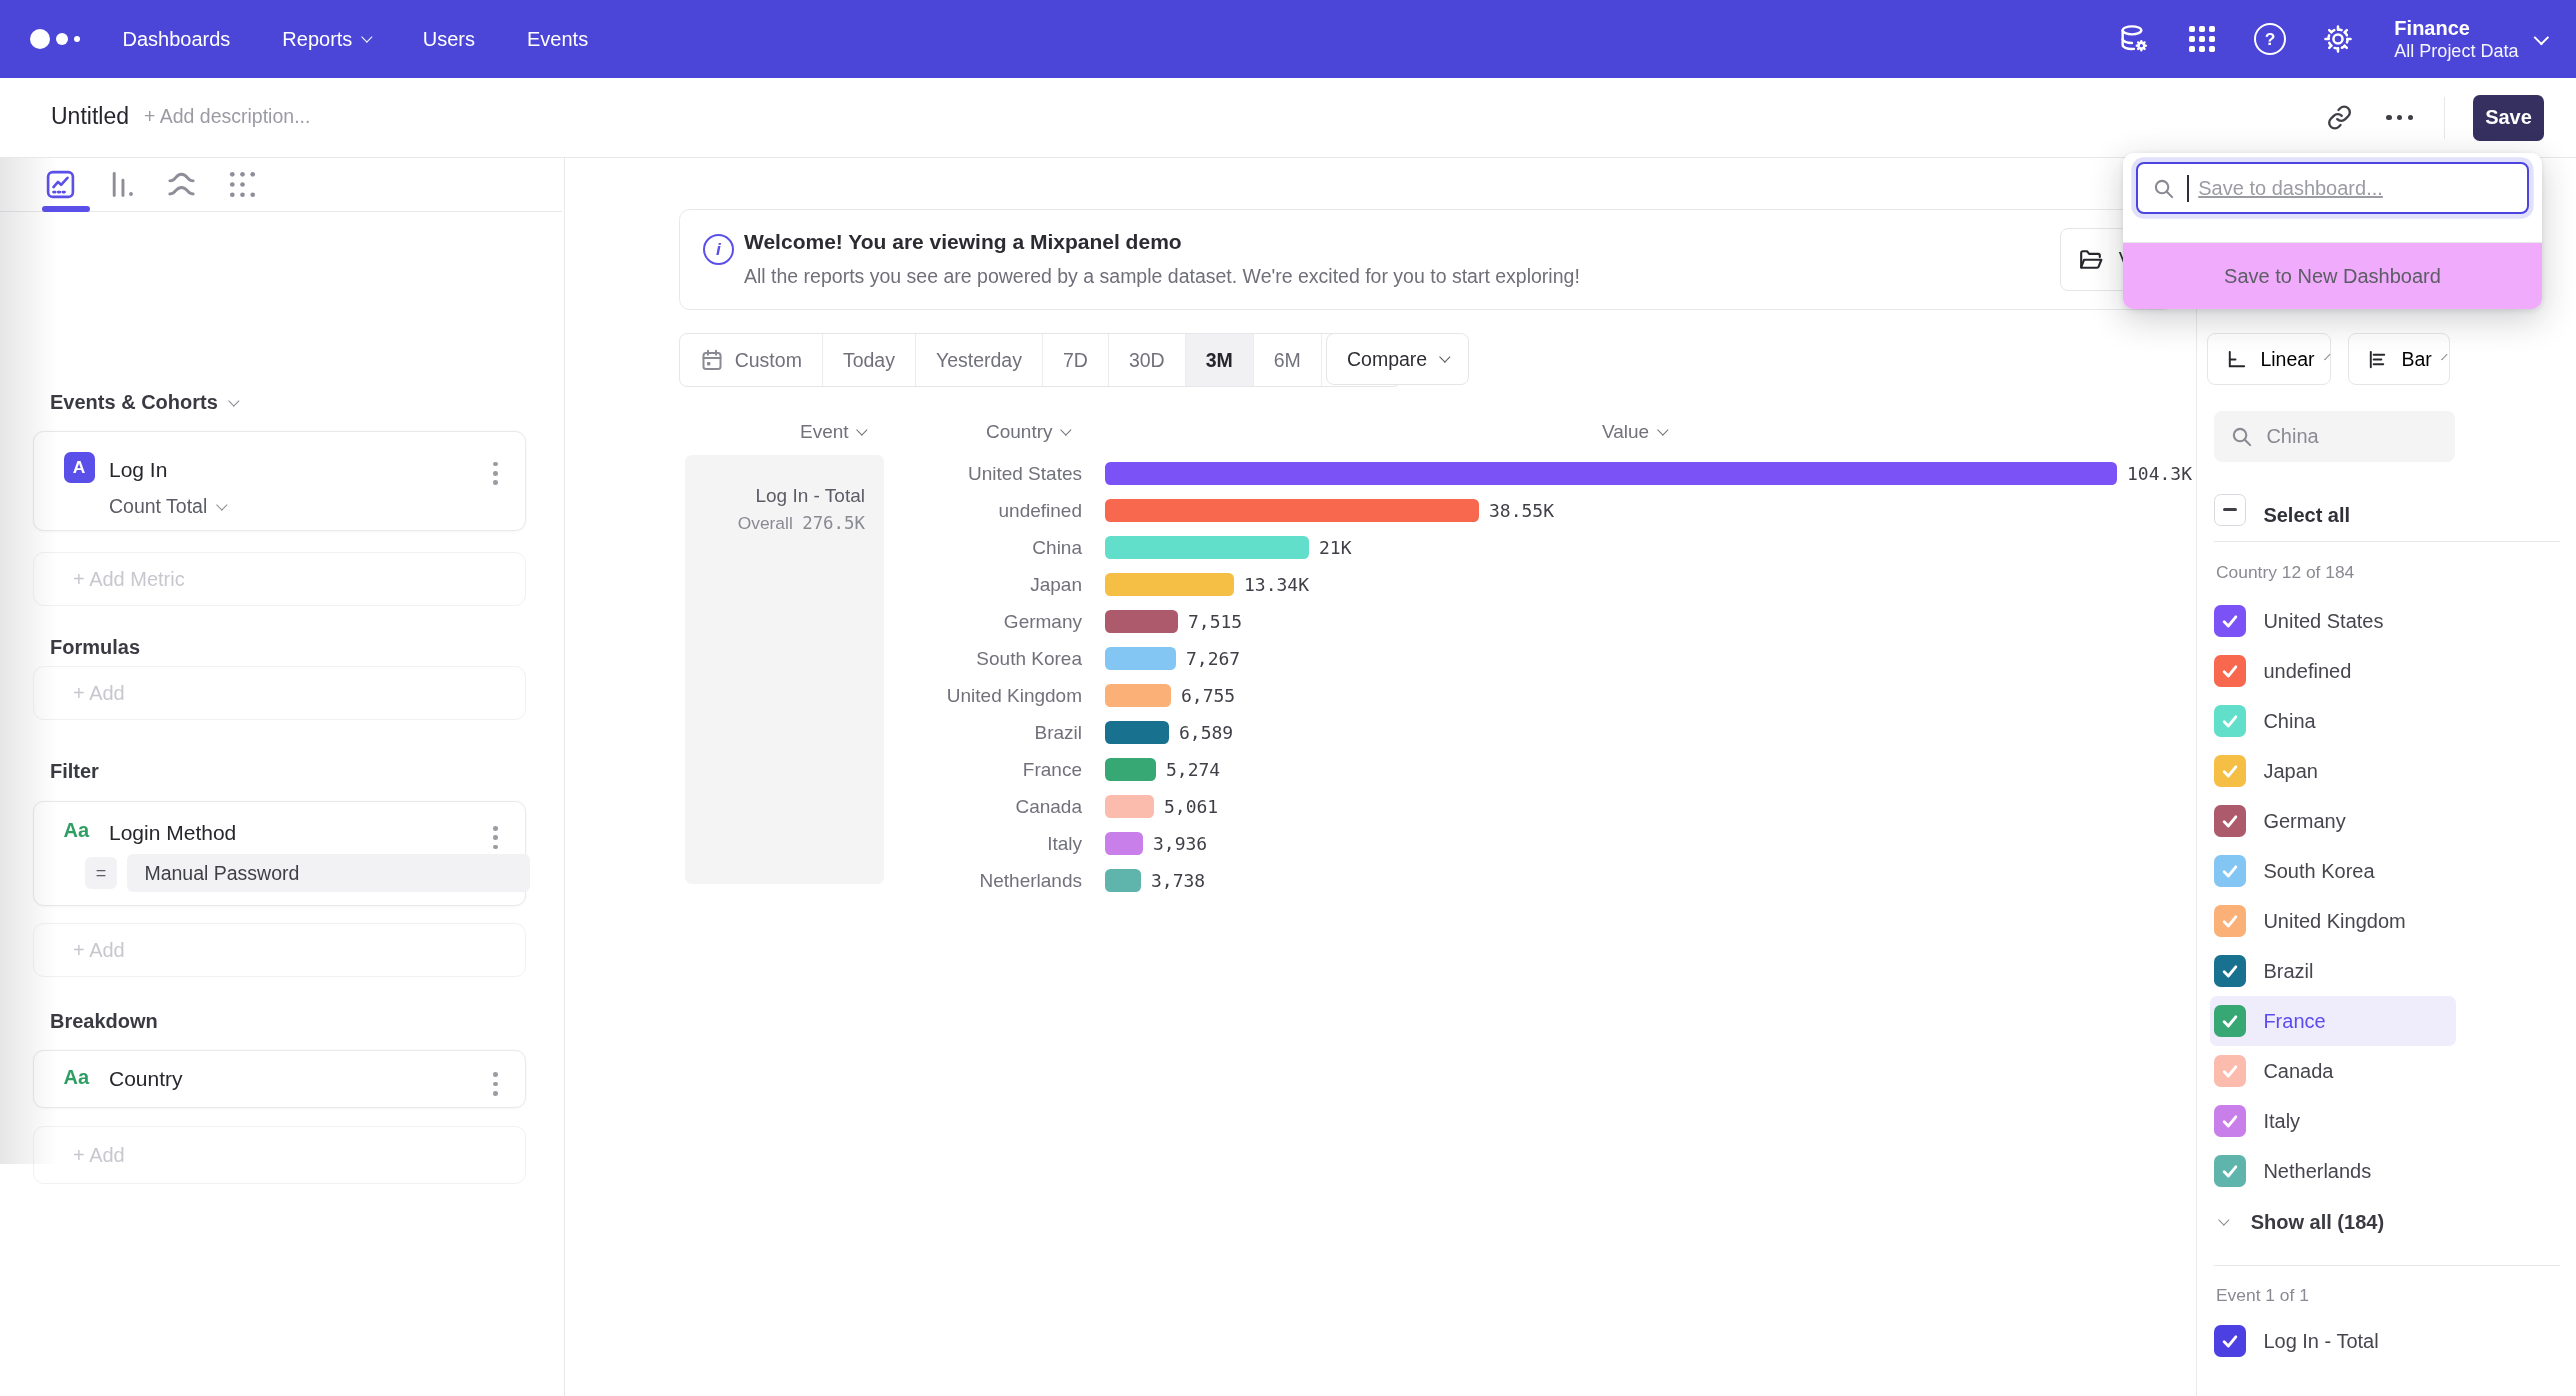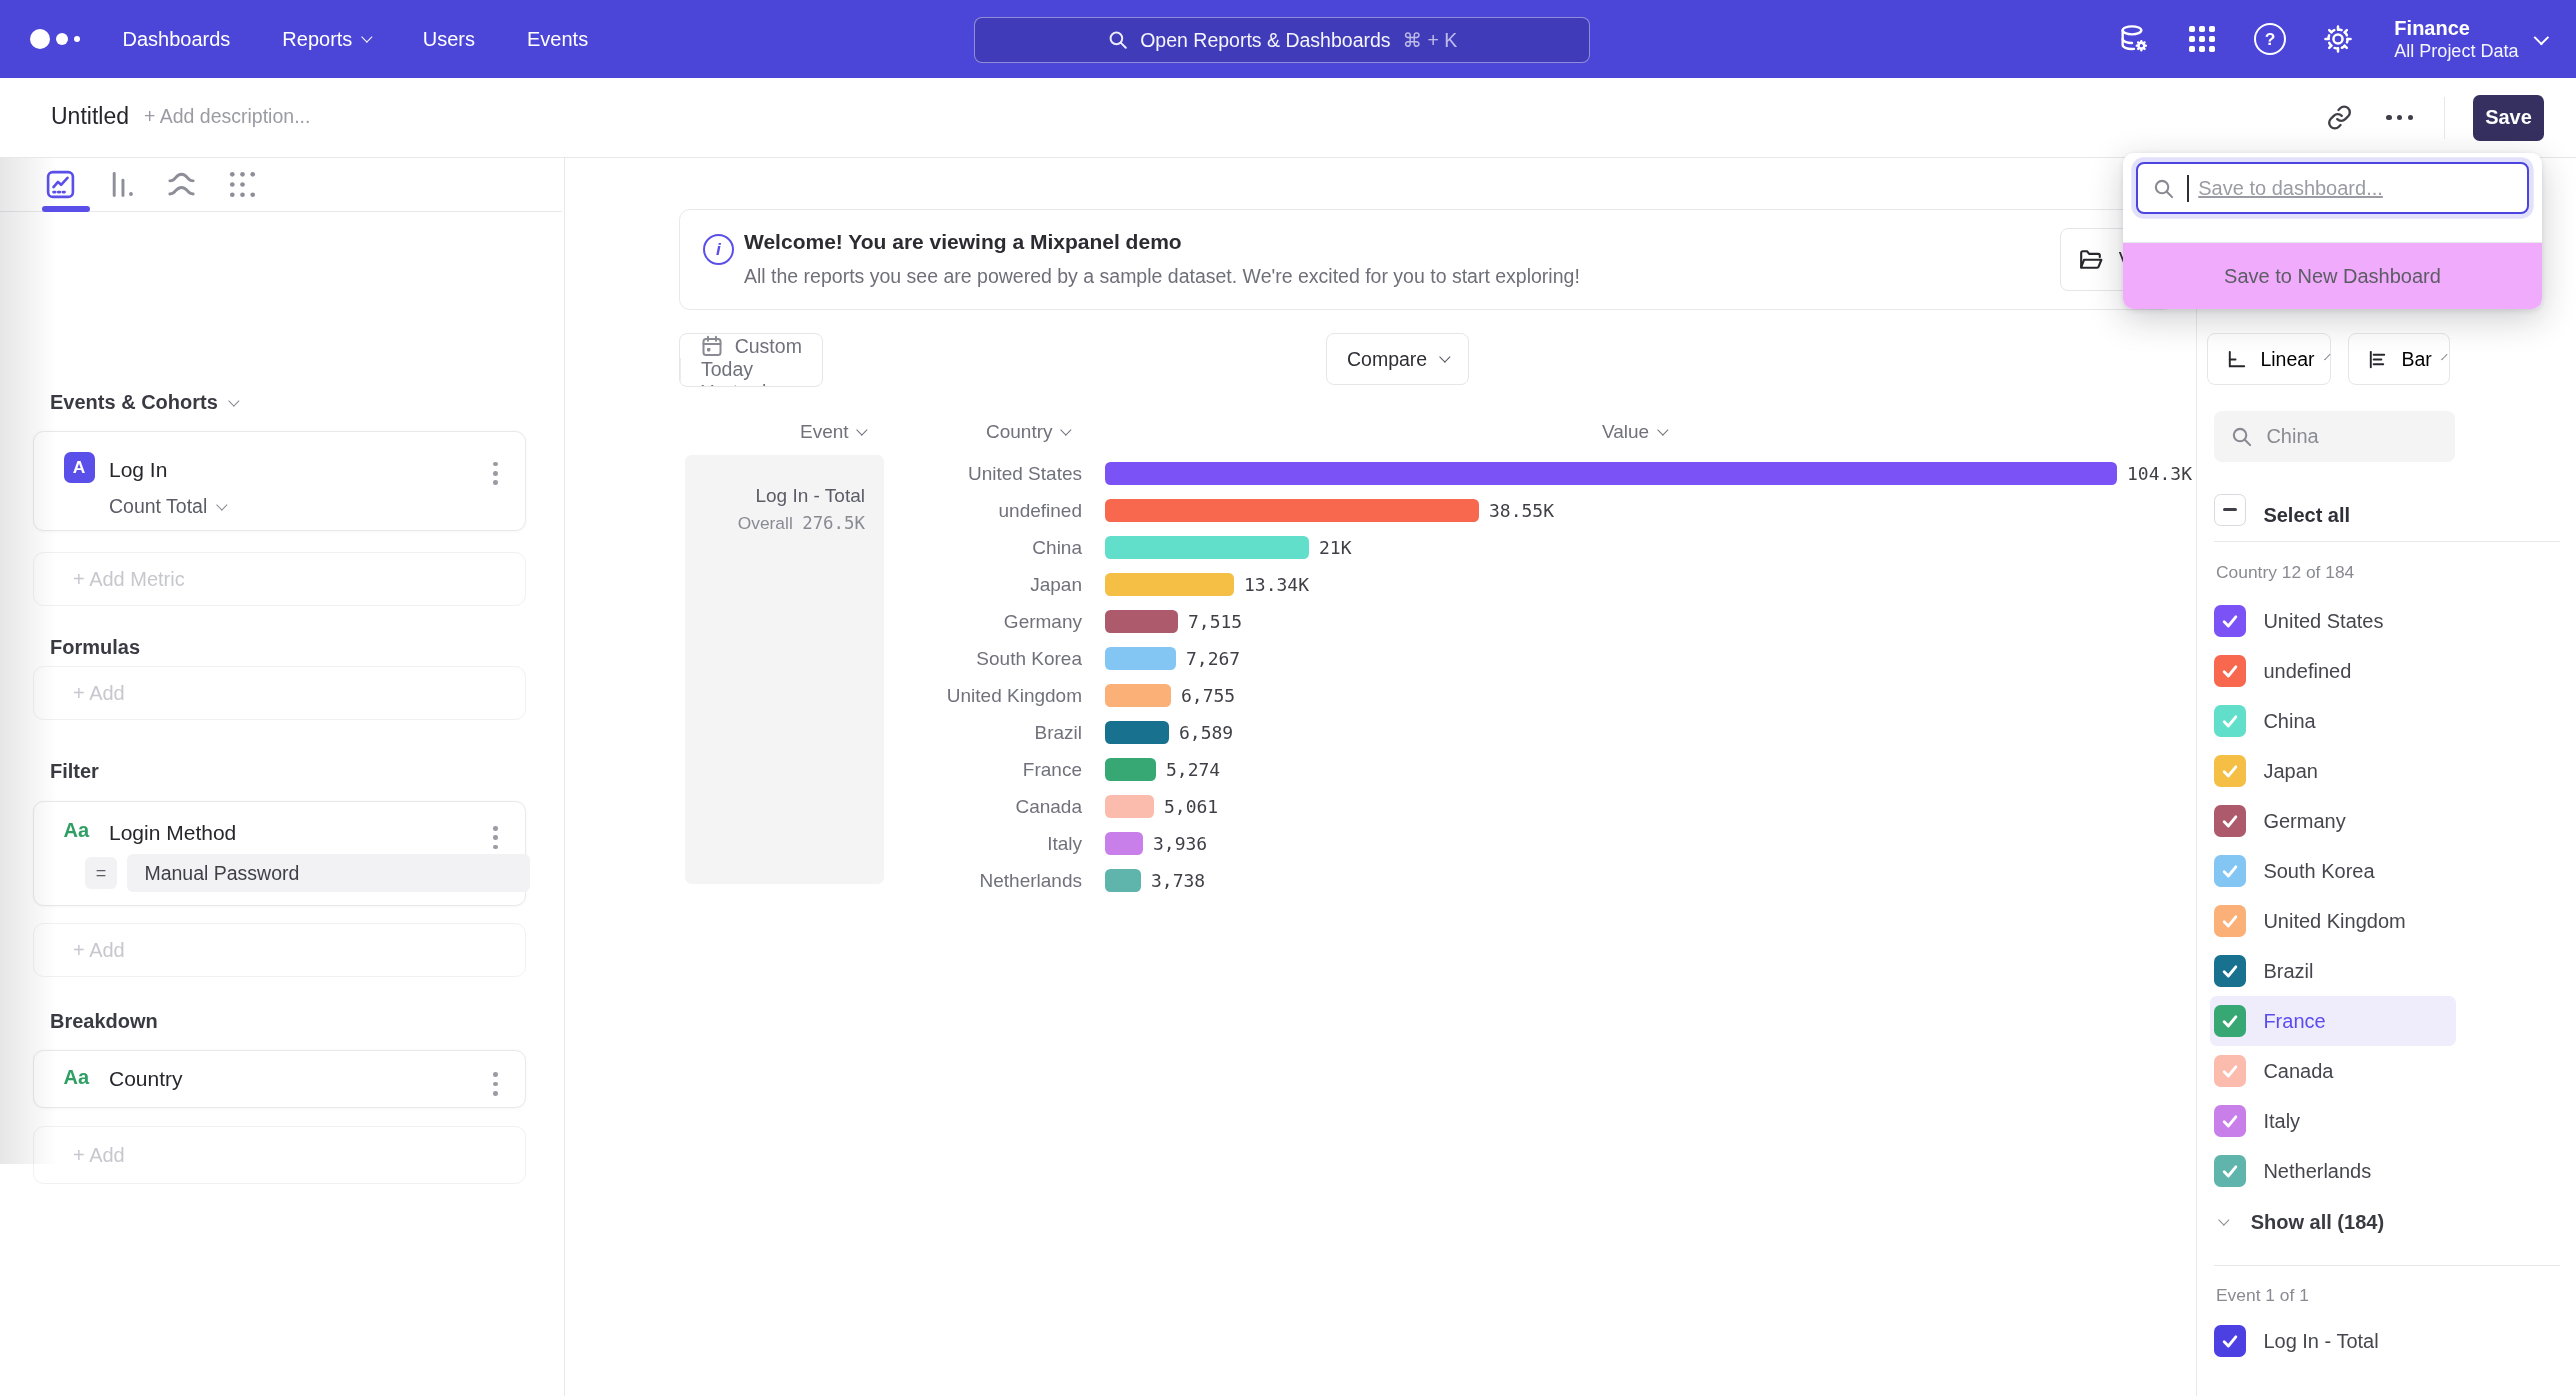--- a/index.html
+++ b/index.html
@@ -68,21 +68,21 @@
 
   
   .banner{position:absolute;left:679px;top:209px;width:1495px;height:101px;border:1.3px solid #E8E8EB;border-radius:10.7px;background:#fff;box-sizing:border-box;}
   .infoicon{position:absolute;left:23px;top:24px;width:27px;height:27px;border:2px solid var(--accent);border-radius:50%;color:var(--accent);
     display:flex;align-items:center;justify-content:center;font-size:17.4px;font-weight:700;font-style:italic;}
   .btitle{position:absolute;left:64px;top:20px;font-size:21px;font-weight:700;color:#2B2B31;}
   .bsub{position:absolute;left:64px;top:55px;font-size:19.5px;color:#6F6F79;}
   .view-btn{position:absolute;left:2060px;top:228px;width:288px;height:63px;border:1.3px solid #E6E6E9;border-radius:8px;background:#fff;
     display:flex;align-items:center;gap:14.8px;padding-left:17.4px;box-sizing:border-box;cursor:pointer;font-size:19.5px;color:#2E2E35;z-index:3;}
 
-  .rangebar{position:absolute;left:679px;top:333px;height:52px;display:flex;align-items:stretch;border:1.3px solid #E6E6E9;border-radius:8px;overflow:hidden;background:#fff;flex-direction:column;}
+  .rangebar{position:absolute;left:679px;top:333px;height:52px;display:flex;align-items:stretch;border:1.3px solid #E6E6E9;border-radius:8px;overflow:hidden;background:#fff;}
   .seg{display:flex;align-items:center;gap:10.7px;padding:0 20px;font-size:19.5px;color:#71717C;cursor:pointer;border-left:1.3px solid #ECECEF;white-space:nowrap;}
   .seg:first-child{border-left:none;}
   .seg.active{background:#F1F1F3;color:#26262C;font-weight:700;}
   .compare-btn{position:absolute;left:1326px;top:333px;height:52px;padding:0 20px;border:1.3px solid #E6E6E9;border-radius:8px;background:#fff;
     display:flex;align-items:center;gap:13.4px;font-size:19.5px;color:#2E2E35;cursor:pointer;box-sizing:border-box;}
   .chartopt{position:absolute;top:333px;height:52px;border:1.3px solid #E6E6E9;border-radius:8px;background:#fff;
     display:flex;align-items:center;gap:12px;padding:0 17.4px;font-size:19.5px;color:#000000;cursor:pointer;box-sizing:border-box;}
   .chartopt .chv{color:#8A8A93;}
 
   
@@ -149,28 +149,20 @@
         <span>Reports</span>
         <span class="chv sm"></span>
       </span>
     <span class="navlink">
         <span>Users</span>
       </span>
     <span class="navlink">
         <span>Events</span>
       </span>
   </div>
-  <div class="nav-search">
-    <svg width="21.5" height="21.5" viewBox="0 0 24 24" fill="none" stroke="rgba(255,255,255,0.9)" stroke-width="2.2" stroke-linecap="round">
-        <circle cx="10.5" cy="10.5" r="6.5"></circle>
-        <line x1="15.5" y1="15.5" x2="21" y2="21"></line>
-      </svg>
-    <span>Open Reports &amp; Dashboards</span>
-    <span class="shortcut">⌘ + K</span>
-  </div>
   <div class="navright">
     <span class="nicon">
       <svg width="32" height="32" viewBox="0 0 24 24" fill="none" stroke="#fff" stroke-width="1.8" stroke-linecap="round">
         <ellipse cx="10.5" cy="5.5" rx="7" ry="3"></ellipse>
         <path d="M3.5 5.5v6.5c0 1.65 3.1 3 7 3"></path>
         <path d="M3.5 12v4.5c0 1.65 3.1 3 7 3 .5 0 1-.02 1.5-.07"></path>
         <circle cx="17.5" cy="17" r="2.2"></circle>
         <path d="M17.5 13.6v1.2M17.5 19.2v1.2M20.9 17h-1.2M15.3 17h-1.2M19.9 14.6l-.85.85M15.95 18.55l-.85.85M19.9 19.4l-.85-.85M15.95 15.45l-.85-.85"></path>
       </svg>
     </span>

